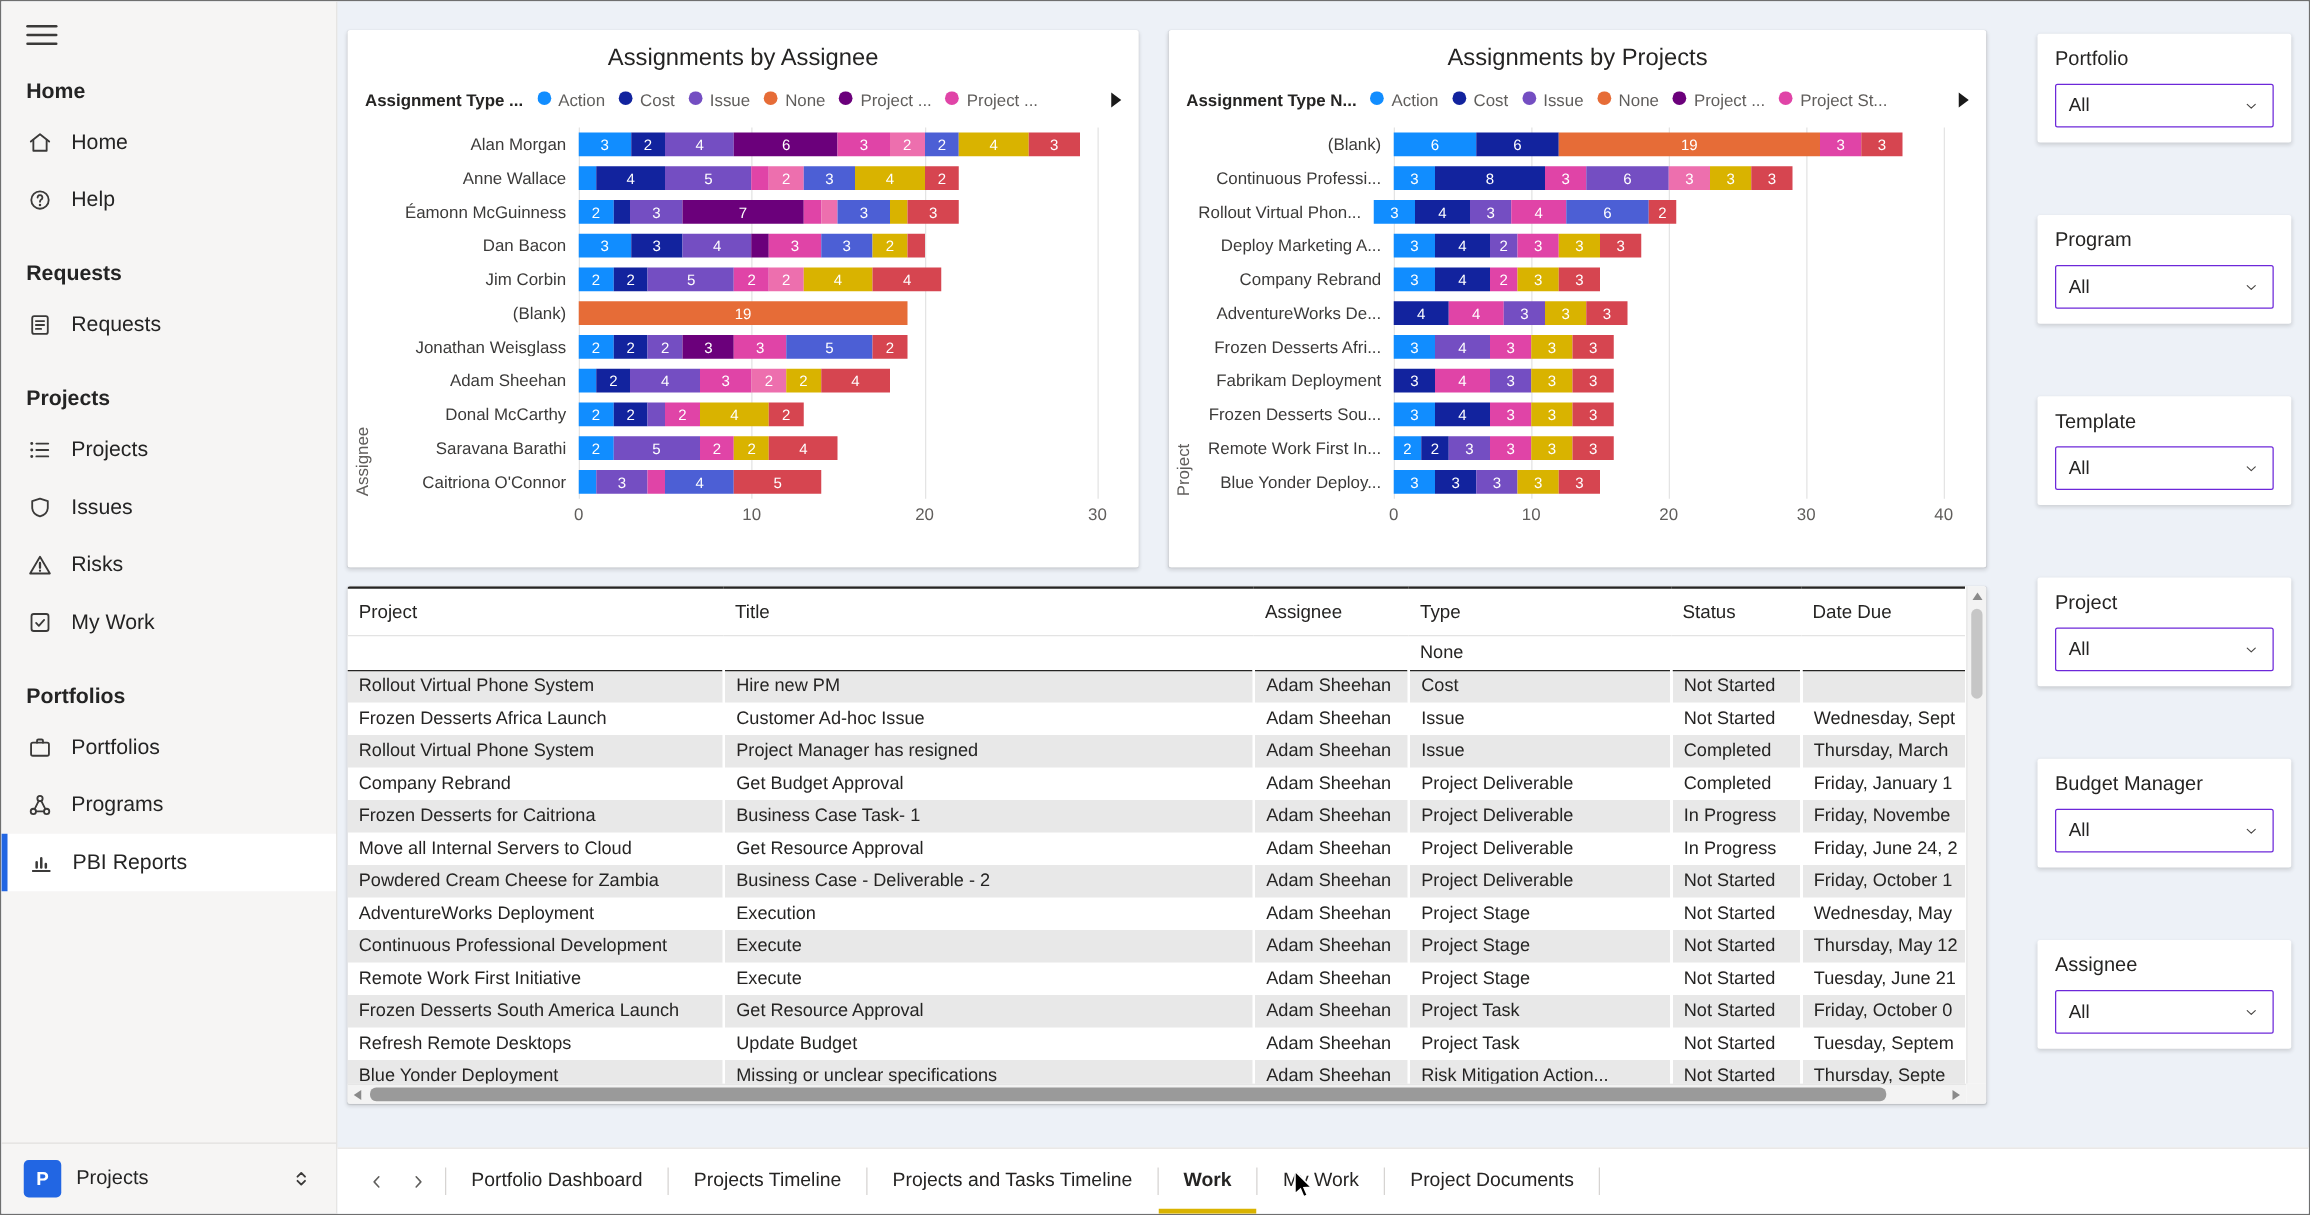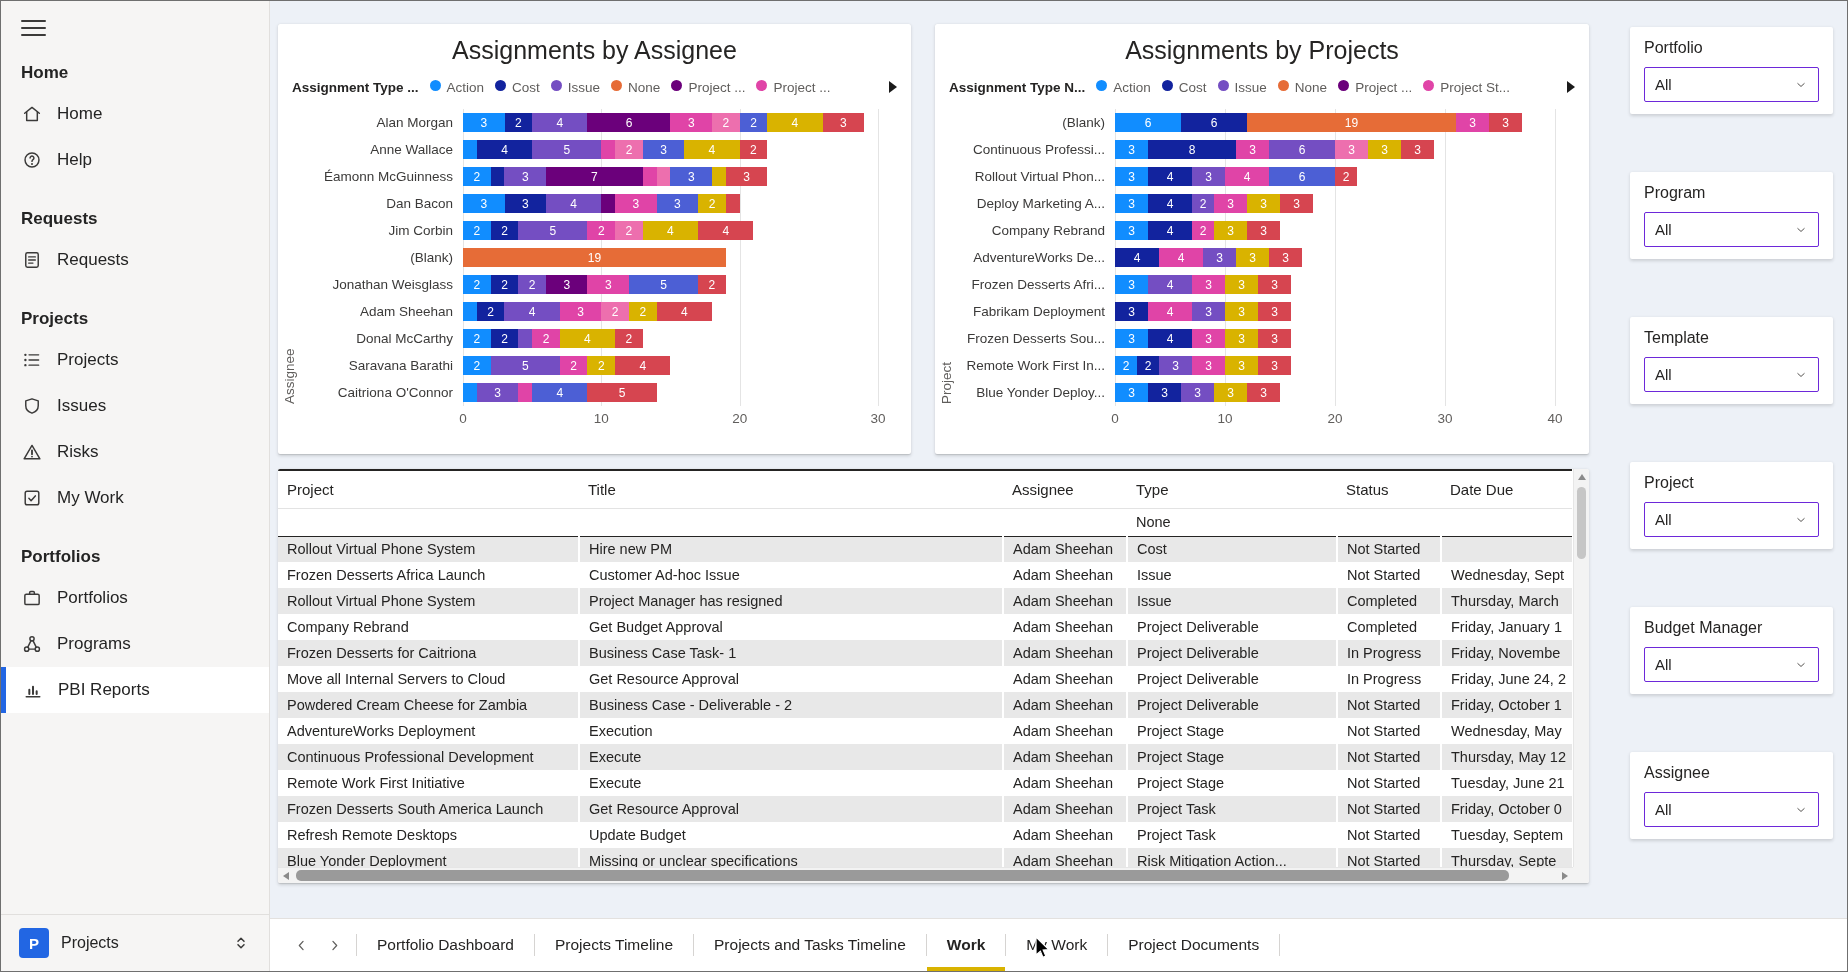--- a/index.html
+++ b/index.html
@@ -25,21 +25,21 @@
   .updown svg { width:20px; height:20px; }
 
   
   .main { position:relative; flex:1; background:#edf1f7; }
   .charts-row { position:absolute; left:8px; top:23px; display:flex; gap:24px; }
   .card { background:#fff; border-radius:2px; box-shadow:0 1.6px 3.6px rgba(0,0,0,.14), 0 .3px .9px rgba(0,0,0,.1); }
 
   .chart-card { position:relative; }
   .chart-0 { width:633px; height:430px; }
   .chart-1 { width:654px; height:430px; }
-  .chart-title { text-align:center; font-size:25px; color:#252423; padding-top:12px; }
+  .chart-title { text-align:center; font-size:19px; color:#252423; padding-top:12px; }
   .chart-legend { display:flex; align-items:center; gap:11px; padding:0 14px; margin-top:10px; height:24px; }
   .legend-title { font-weight:700; font-size:13.5px; color:#252423; white-space:nowrap; }
   .legend-item { display:flex; align-items:flex-start; gap:6px; white-space:nowrap; cursor:pointer; }
   .legend-dot { width:11px; height:11px; border-radius:50%; flex:none; }
   .legend-label { font-size:13.5px; color:#605E5C; }
   .legend-overflow { margin-left:auto; width:0; height:0; border-top:6px solid transparent; border-bottom:6px solid transparent; border-left:8px solid #1a1a1a; cursor:pointer; }
   .chart-plot { position:relative; margin-top:10px; }
   .ytitle { position:absolute; left:4px; top:0; bottom:28px; display:flex; align-items:center; writing-mode:vertical-rl; transform:rotate(180deg); font-size:13.5px; color:#605E5C; }
   .chart-rows { position:relative; }
   .grid-layer { position:absolute; top:0; bottom:0; }
@@ -596,21 +596,21 @@
                   </div>
                   <div class="seg" style="width: 33px; background: rgb(217, 179, 0);">
                     <span>3</span>
                   </div>
                   <div class="seg" style="width: 33px; background: rgb(214, 69, 80);">
                     <span>3</span>
                   </div>
                 </div>
               </div>
               <div class="c-row">
-                <div class="c-label" style="width: 180px;">Rollout Virtual Phon...</div>
+                <div class="c-label" style="width: 164px;">Rollout Virtual Phon...</div>
                 <div class="c-track" style="width: 440px;">
                   <div class="seg" style="width: 33px; background: rgb(17, 141, 255);">
                     <span>3</span>
                   </div>
                   <div class="seg" style="width: 44px; background: rgb(18, 35, 158);">
                     <span>4</span>
                   </div>
                   <div class="seg" style="width: 33px; background: rgb(116, 78, 194);">
                     <span>3</span>
                   </div>

